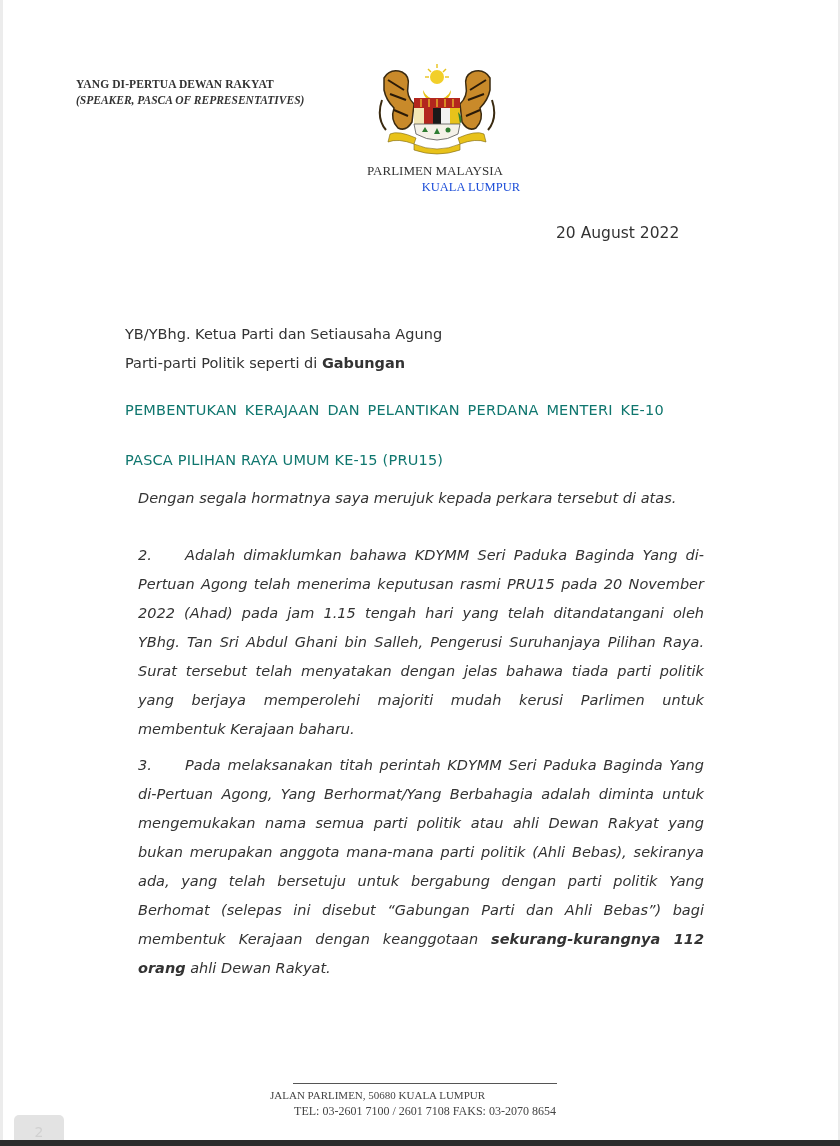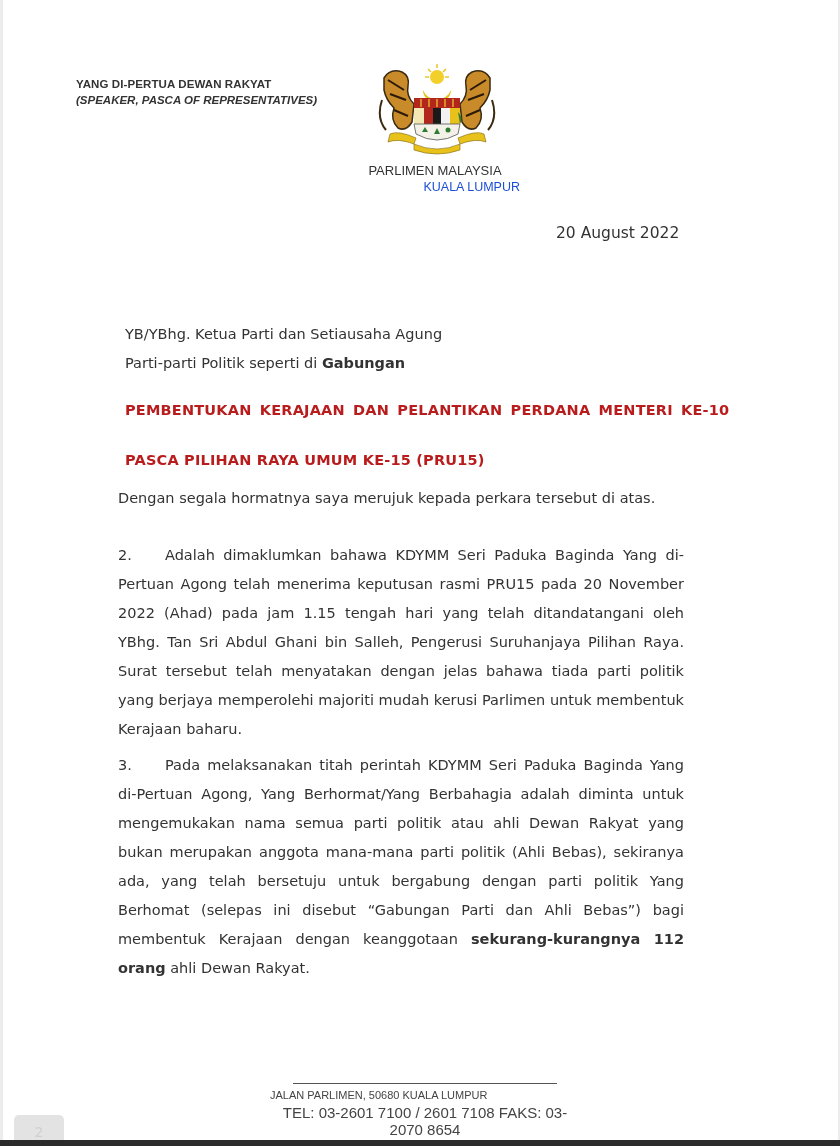--- a/index.html
+++ b/index.html
@@ -4,21 +4,21 @@
   <style>
     html, body { margin: 0; padding: 0; }
     body {
       width: 840px; height: 1146px; overflow: hidden;
       background: #ffffff; position: relative;
       font-family: "DejaVu Sans", sans-serif;
       color: #2a2a2a;
     }
     .page-edge-left { position: absolute; left: 0; top: 0; width: 3px; height: 1140px; background: #ececec; }
     .page-edge-right { position: absolute; right: 0; top: 0; width: 2px; height: 1140px; background: #ececec; }
-    .serif { font-family: Liberation Sans, sans-serif; }
+    .serif { font-family: Liberation Serif, serif; }
 
     .office-title {
       position: absolute; left: 76px; top: 76px;
       font-size: 11.5px; font-weight: bold; color: #333; letter-spacing: 0.1px; line-height: 16px;
     }
     .office-subtitle {
       position: absolute; left: 76px; top: 92px;
       font-size: 11.5px; font-weight: bold; font-style: italic; color: #333; line-height: 16px;
     }
 
@@ -36,37 +36,38 @@
     .date {
       position: absolute; left: 556px; top: 224px;
       font-size: 15.5px; color: #333;
     }
 
     .recipient { position: absolute; left: 125px; font-size: 14.5px; color: #333; margin-top: 12px; }
     .r1 { top: 314px; }
     .r2 { top: 343px; }
     .bold { font-weight: bold; }
 
-    .subject { position: absolute; left: 125px; font-size: 14.5px; font-weight: bold; color: #b91c1c; letter-spacing: 0.2px; }
+    .subject { position: absolute; left: 125px; font-size: 14.5px; font-weight: normal; color: #0f766e; letter-spacing: 0.2px; }
     .s1 { top: 402px; word-spacing: 3px; }
     .s2 { top: 452px; }
 
     .para {
-      position: absolute; left: 118px; width: 566px;
+      position: absolute; left: 138px; width: 566px;
       font-size: 14.5px; line-height: 29px; color: #333;
       text-align: justify;
+      font-style: italic;
     }
     .opening { top: 484px; }
     .p2 { top: 541px; }
     .p3 { top: 751px; }
     .num { display: inline-block; width: 47px; }
 
     .footer-rule { position: absolute; left: 293px; top: 1083px; width: 264px; height: 1px; background: #555; }
     .footer-1 { position: absolute; left: 270px; width: 310px; top: 1089px; text-align: left; font-size: 11px; color: #444; }
-    .footer-2 { position: absolute; left: 270px; width: 310px; top: 1104px; text-align: center; font-size: 15px; color: #444; }
+    .footer-2 { position: absolute; left: 270px; width: 310px; top: 1104px; text-align: center; font-size: 12px; color: #444; }
 
     .page-badge {
       position: absolute; left: 14px; top: 1115px; width: 50px; height: 30px;
       background: #e3e3e3; border-radius: 5px 5px 0 0;
       color: #d0d0d0; font-size: 14px; text-align: center; line-height: 34px;
     }
     .bottom-bar { position: absolute; left: 0; top: 1140px; width: 840px; height: 6px; background: #2b2b2b; }
   </style>
 </head>
 <body>

